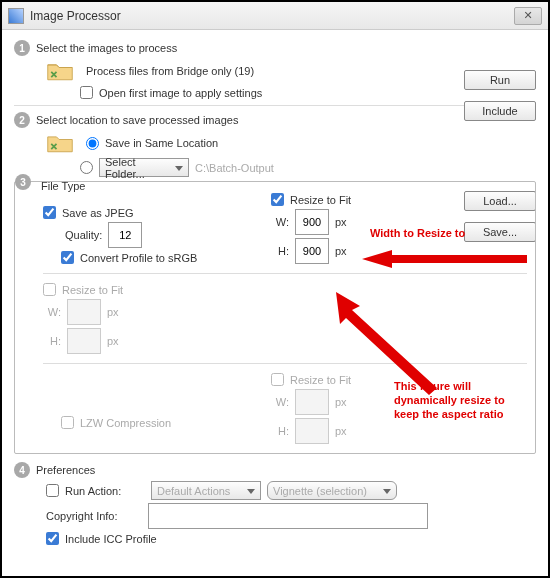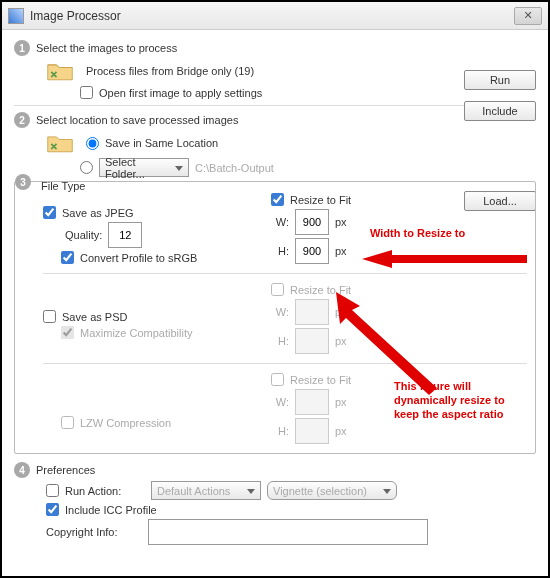--- a/index.html
+++ b/index.html
@@ -54,20 +54,23 @@
     <div class="btn">
         <span>Run</span>
       </div>
     <div class="btn">
         <span>Include</span>
       </div>
     <div class="sp"></div>
     <div class="btn">
         <span>Load...</span>
       </div>
+    <div class="btn">
+        <span>Save...</span>
+      </div>
   </div>
 
   <div class="section-head">
     <span class="stepnum">1</span>
     <span class="head-text">Select the images to process</span>
   </div>
   <div class="sub">
     <div class="row">
       <span class="folder-icon">
         <svg viewBox="0 0 32 26">
@@ -144,31 +147,20 @@
         <div class="row">
           <span class="lab" style="width:18px; text-align:right;">H:</span>
           <input class="txt-in small" value="900" style="">
           <span>px</span>
         </div>
       </div>
     </div>
     <hr class="sep">
 
     <div class="ftgrid dim">
-      <div class="colL">
-        <div class="row" style="color:#333;">
-          <input type="checkbox" style="opacity: 1;">
-          <span>Save as PSD</span>
-        </div>
-        <div class="row" style="margin-left:18px;">
-          <input type="checkbox" checked="" style="">
-          <span>Maximize Compatibility</span>
-        </div>
-        <div class="row">&nbsp;</div>
-      </div>
       <div class="colR">
         <div class="row">
           <input type="checkbox" style="">
           <span>Resize to Fit</span>
         </div>
         <div class="row">
           <span class="lab" style="width:18px; text-align:right;">W:</span>
           <input class="txt-in small" style="">
           <span>px</span>
         </div>
@@ -217,26 +209,26 @@
       <input type="checkbox" style="">
       <span style="width:80px;">Run Action:</span>
       <span class="sel dim" style="width:110px;">
           <span>Default Actions</span>
         </span>
       <span class="sel dim" style="width:130px;border-radius:6px;">
           <span>Vignette (selection)</span>
         </span>
     </div>
     <div class="row">
+      <span style="width:96px;">Copyright Info:</span>
+      <input class="txt-in" style="width: 280px;">
+    </div>
+    <div class="row">
       <input type="checkbox" checked="" style="">
       <span>Include ICC Profile</span>
-    </div>
-    <div class="row">
-      <span style="width:96px;">Copyright Info:</span>
-      <input class="txt-in" style="width: 280px;">
     </div>
   </div>
 
   <div class="anno" style="left:368px; top:197px;"><span>Width to Resize to</span></div>
   <svg class="arrow" style="left:350px; top:217px;" width="180" height="30">
     <polygon points="10,12 40,3 40,8 175,8 175,16 40,16 40,21" fill="#e00000"></polygon>
   </svg>
   <svg class="arrow" style="left:330px; top:258px;" width="120" height="120">
     <polygon points="4,4 28,18 20,22 105,100 97,107 14,30 8,36" fill="#e00000"></polygon>
   </svg>

